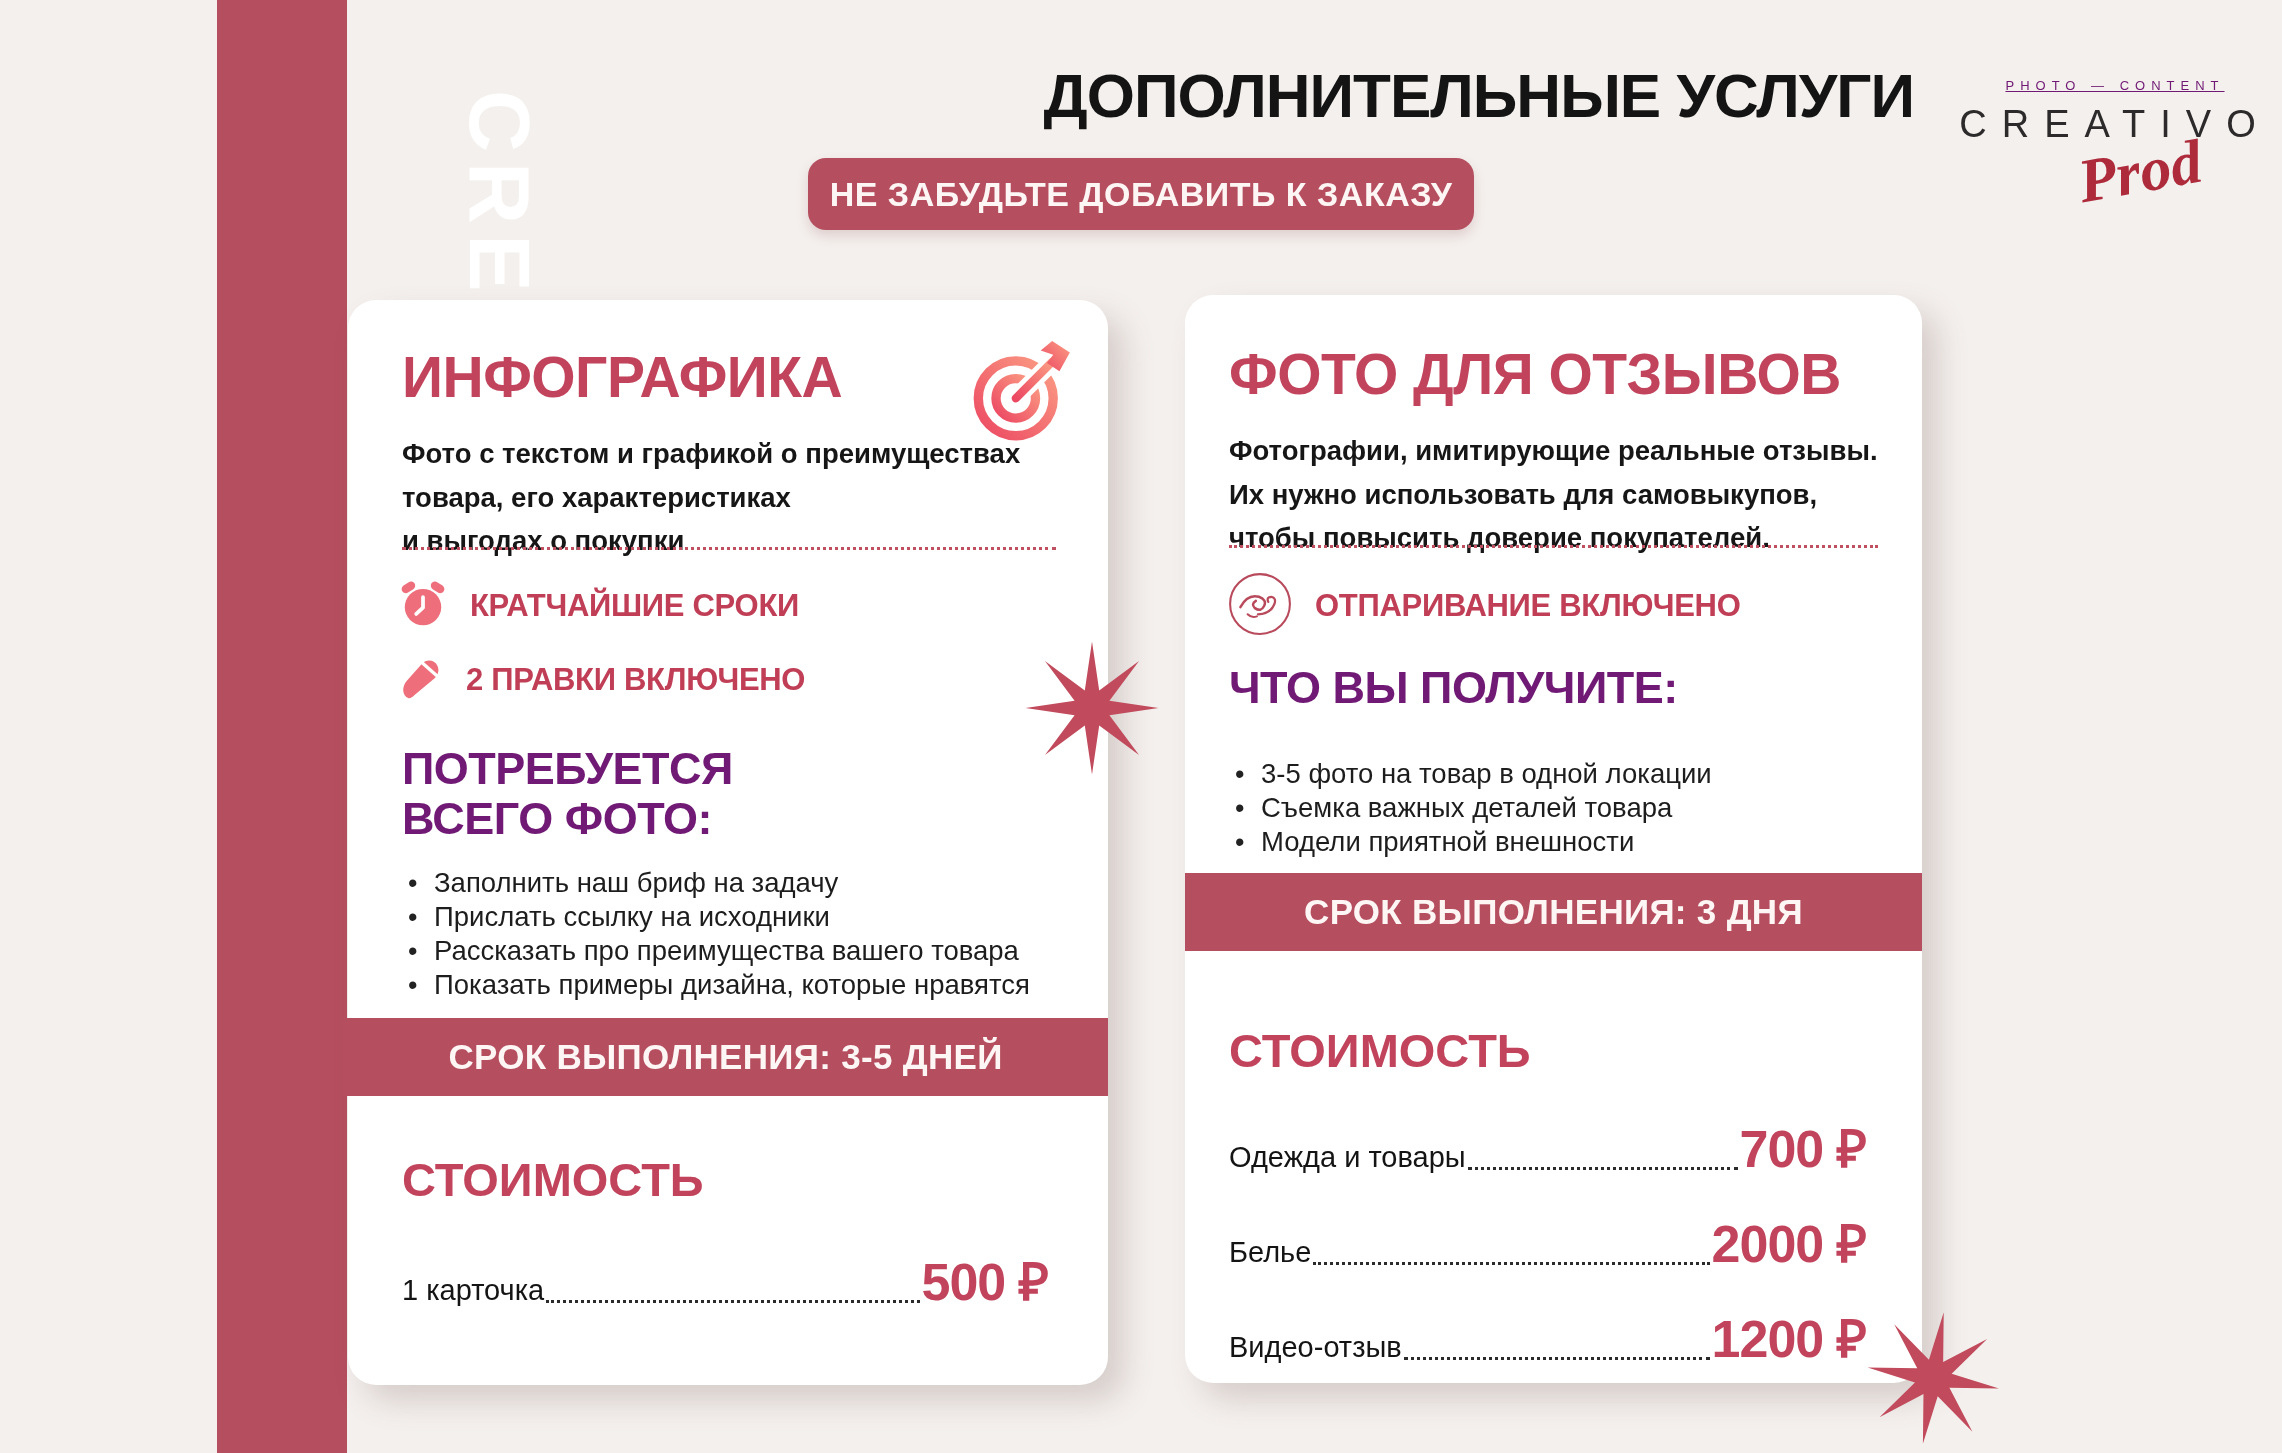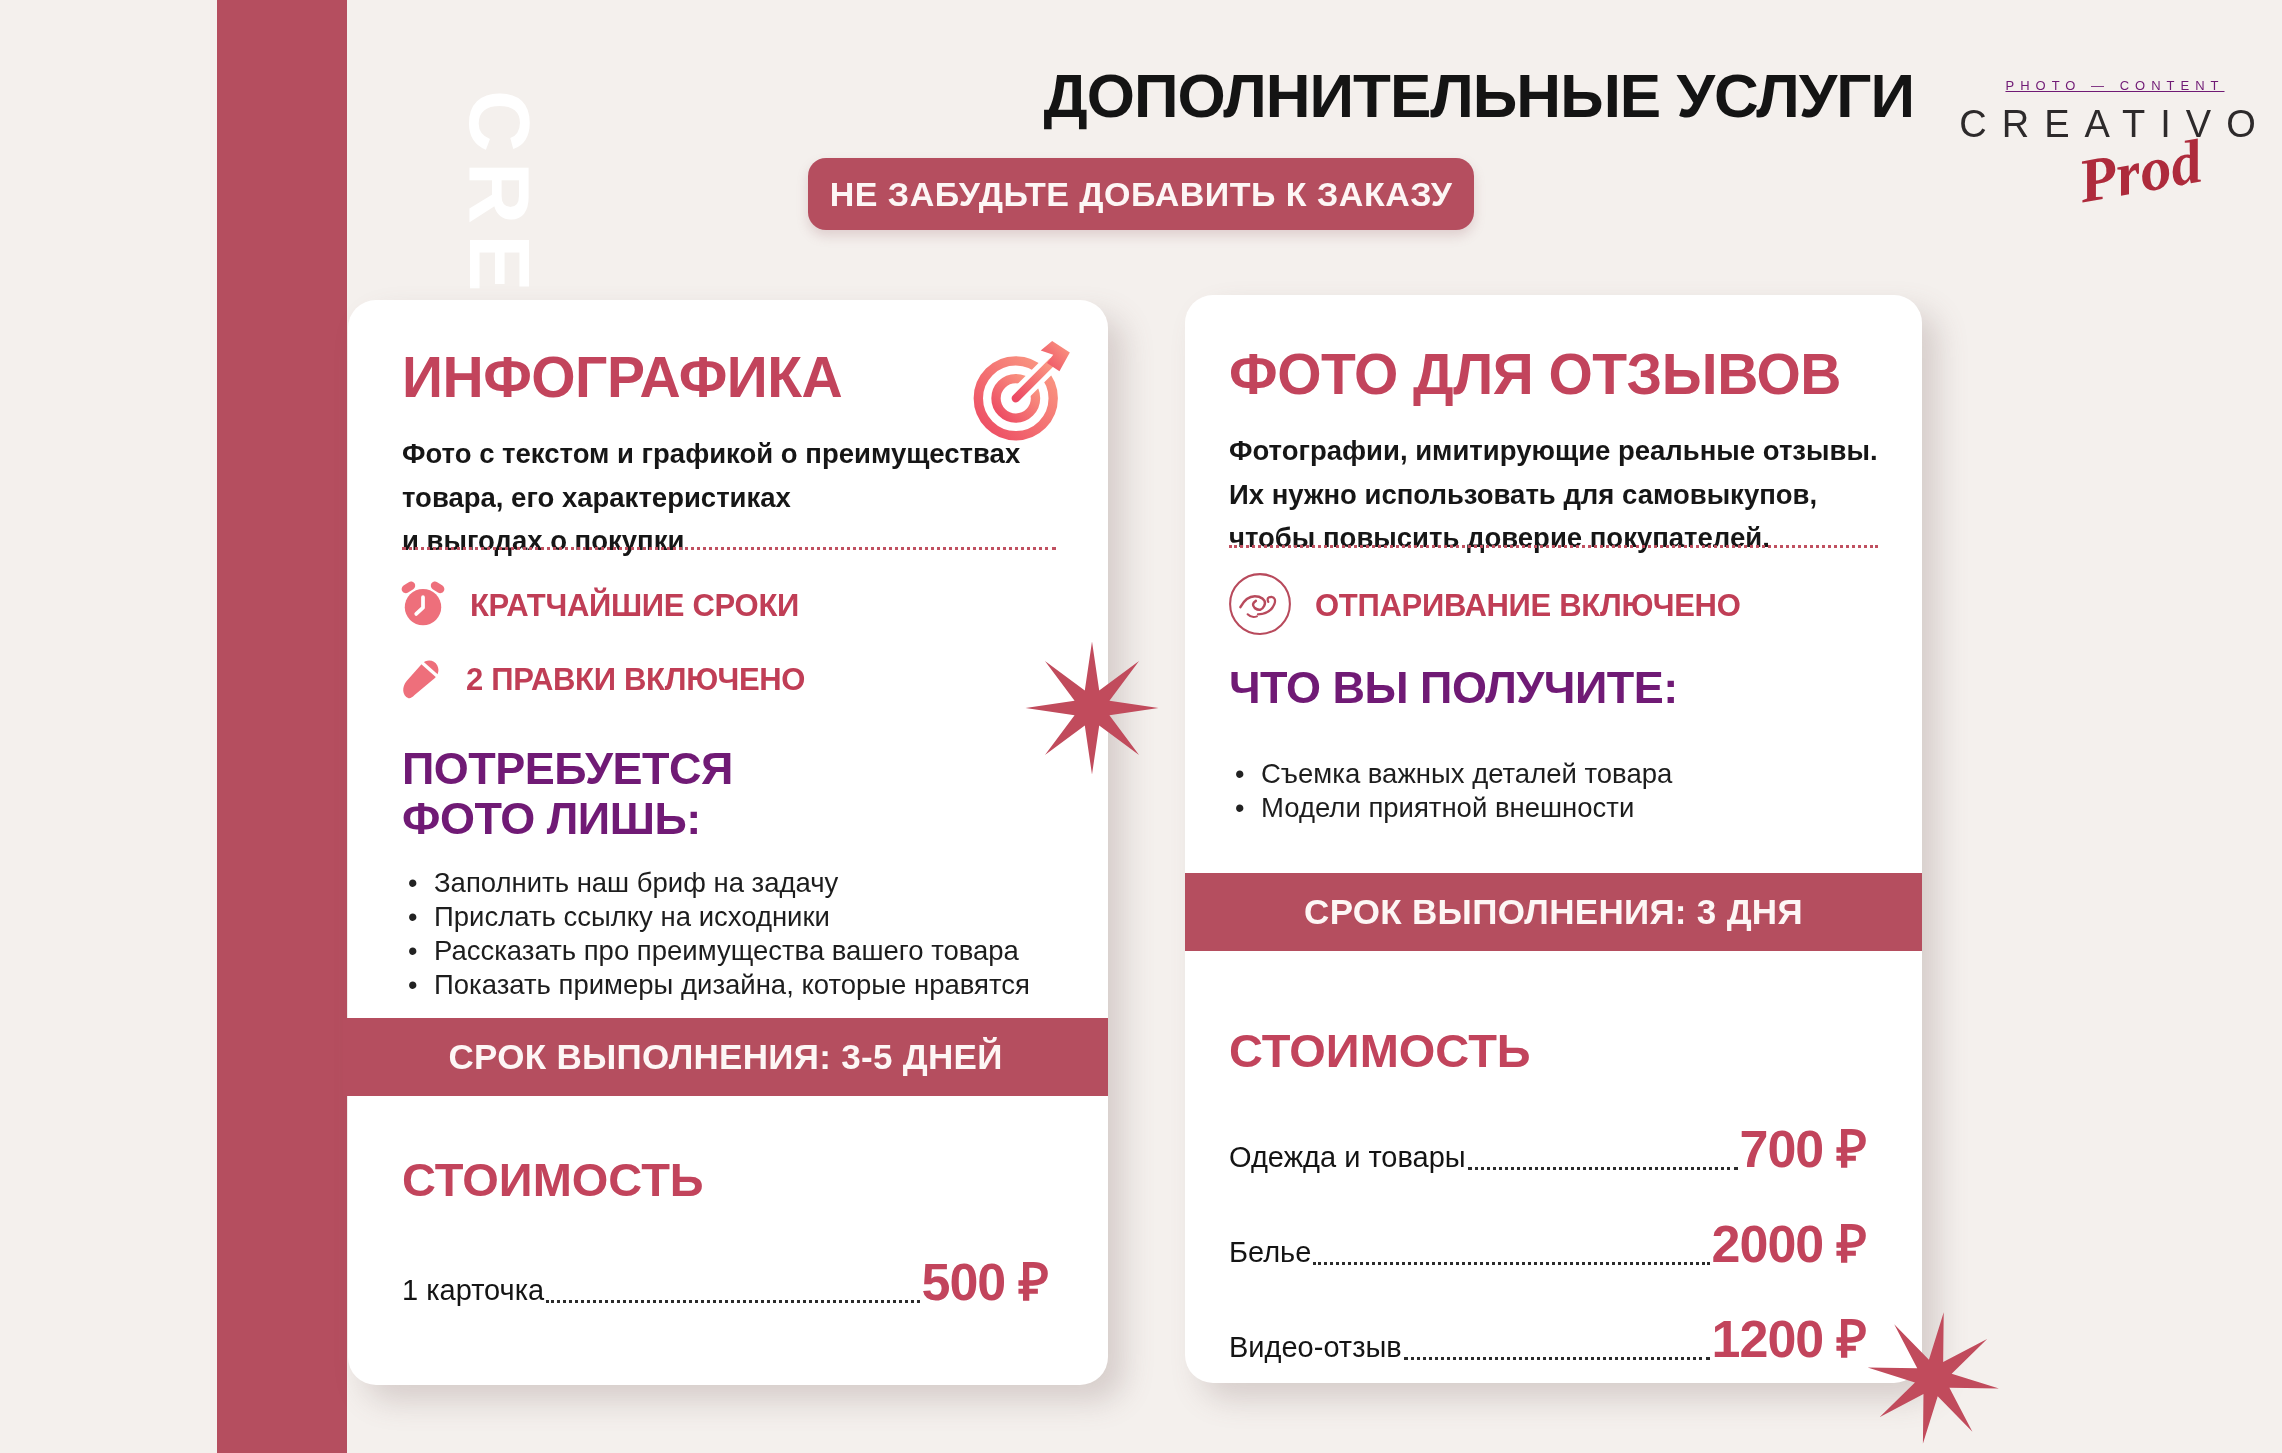--- a/index.html
+++ b/index.html
@@ -183,21 +183,21 @@
         <svg width="46" height="46" viewBox="0 0 48 48">
           <path d="M11 45 C4 42 4 33 9 27 L25 9 C30 4 38 5 41 11 C44 17 41 23 36 26 L17 42 C15 44 13 45.5 11 45 Z" fill="#ee6f7b"></path>
           <line x1="24" y1="7" x2="42" y2="23" stroke="#ffffff" stroke-width="3.4"></line>
         </svg>
       </span>
       <span class="feature-label">2 ПРАВКИ ВКЛЮЧЕНО</span>
     </div>
 
     <div class="block-heading">
       <span>ПОТРЕБУЕТСЯ</span><br>
-      <span>ФОТО ЛИШЬ:</span>
+      <span>ВСЕГО ФОТО:</span>
     </div>
 
     <ul class="bullet-list">
       <li>Заполнить наш бриф на задачу</li>
       <li>Прислать ссылку на исходники</li>
       <li>Рассказать про преимущества вашего товара</li>
       <li>Показать примеры дизайна, которые нравятся</li>
     </ul>
 
     <div class="deadline-banner banner-left">
@@ -234,20 +234,21 @@
           <path d="M30 42 Q42 42 46 32 Q48 26 43 25 Q38 25 40 30" fill="none" stroke="#b84a5c" stroke-width="2.2" stroke-linecap="round"></path>
           <path d="M20 42 Q24 46 29 44" fill="none" stroke="#b84a5c" stroke-width="2" stroke-linecap="round"></path>
         </svg>
       </span>
       <span class="feature-label">ОТПАРИВАНИЕ ВКЛЮЧЕНО</span>
     </div>
 
     <div class="block-heading">ЧТО ВЫ ПОЛУЧИТЕ:</div>
 
     <ul class="bullet-list">
+      <li>3-5 фото на товар в одной локации</li>
       <li>Съемка важных деталей товара</li>
       <li>Модели приятной внешности</li>
     </ul>
 
     <div class="deadline-banner banner-right">
       <span>СРОК ВЫПОЛНЕНИЯ: 3 ДНЯ</span>
     </div>
 
     <div class="price-heading">СТОИМОСТЬ</div>
 

